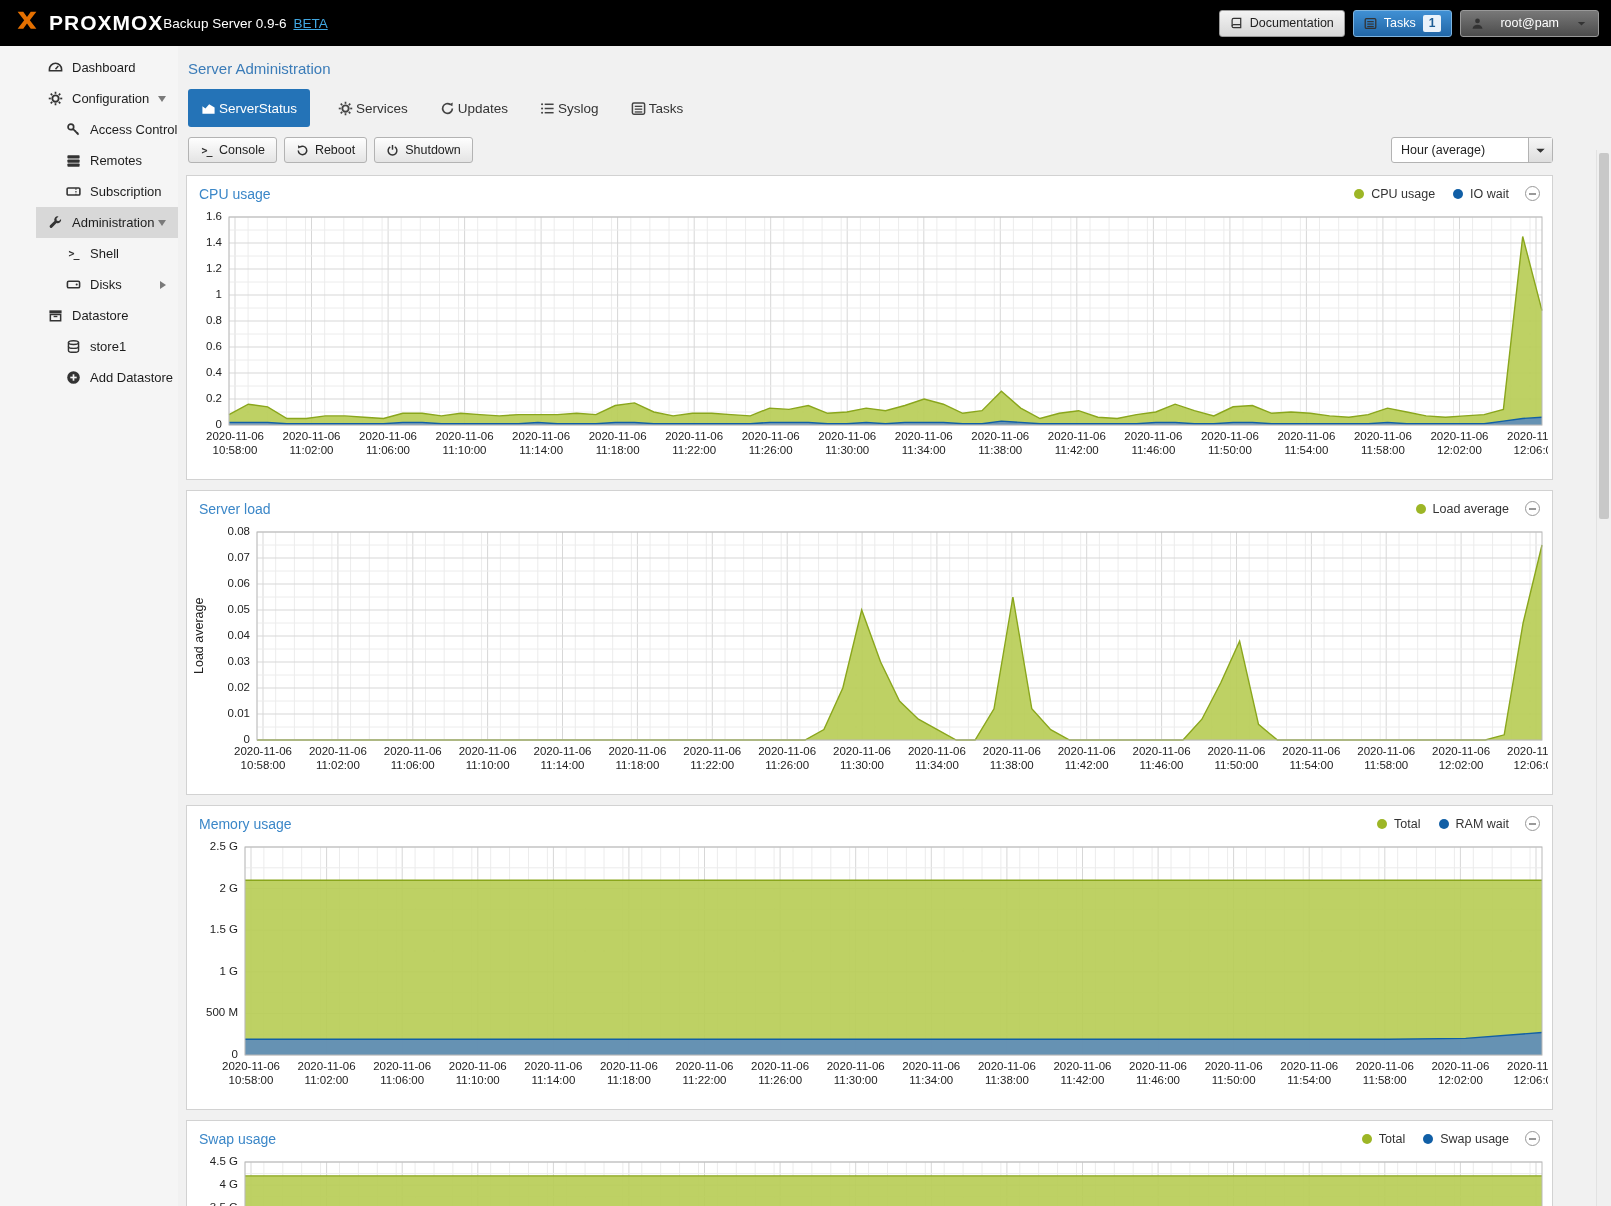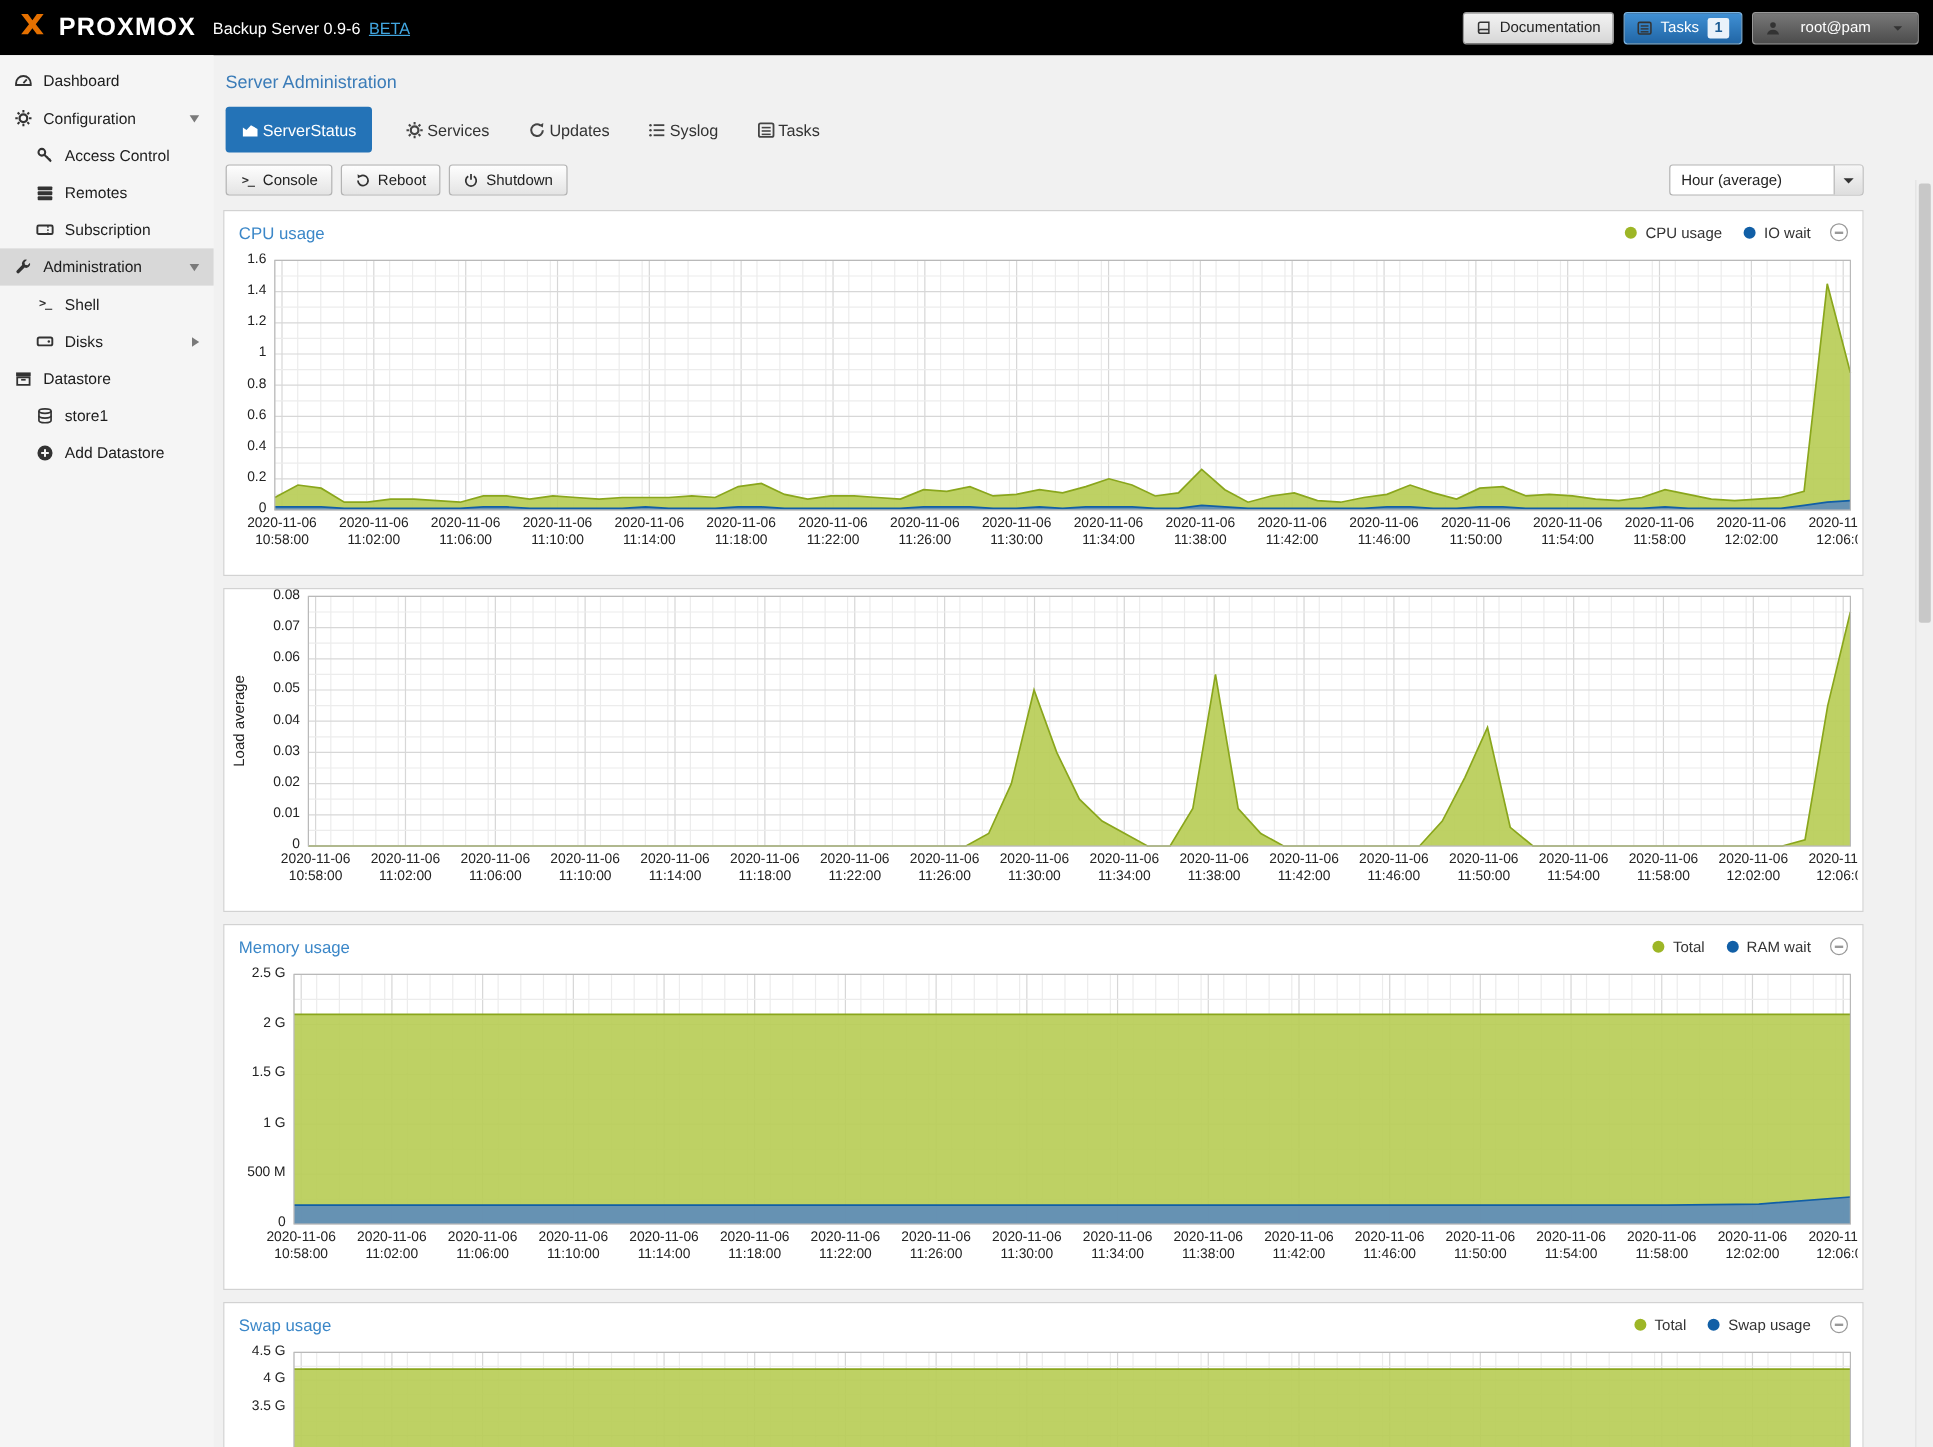--- a/index.html
+++ b/index.html
@@ -6,37 +6,37 @@
   html,body { margin:0; padding:0; }
   body {
     width:1611px; height:1206px; overflow:hidden; position:relative;
     background:#f1f1f1; font-family:"Liberation Sans", sans-serif;
     font-size:13px; color:#222;
   }
   
   .hdr { height:46px; background:#000; display:flex; align-items:center; padding:0 12px; }
   .logo-x { width:30px; height:30px; flex:none; }
   .brand { color:#fff; font-weight:bold; font-size:21px; letter-spacing:1px; margin-left:7px; }
-  .product { color:#fff; margin-left:14px; font-size:13.5px; }
+  .product { color:#fff; font-size:13.5px; }
   .beta { color:#41a6e0; margin-left:7px; font-size:13.5px; text-decoration:underline; cursor:pointer; }
   .hdr-right { margin-left:auto; display:flex; gap:8px; align-items:center; }
   .hbtn { height:27px; display:inline-flex; align-items:center; gap:7px; padding:0 10px;
           border-radius:3px; font-size:12.5px; cursor:pointer; border:1px solid #9a9a9a; }
   .hbtn .icn { width:13px; height:13px; }
   .hbtn.doc { background:linear-gradient(#f3f3f3,#d7d7d7); color:#222; }
   .hbtn.tasksb { background:linear-gradient(#4090d4,#2166a6); border-color:#7db4e0; color:#fff; }
   .badge { background:#eaf2fa; color:#1c5c94; border-radius:2px; padding:0 6px; font-weight:bold;
            font-size:12px; line-height:17px; }
   .hbtn.userb { background:linear-gradient(#787878,#4c4c4c); border-color:#999; color:#fff;gap:16px; }
   .caret { width:10px; height:10px; }
   
   .app { display:flex; height:1160px; }
   nav { width:178px; flex:none; background:#f5f5f5; padding-top:6px; }
   .nav-item { height:31px; display:flex; align-items:center; padding-left:12px; position:relative;
-              cursor:pointer; color:#1c1c1c; }
+              cursor:pointer; color:#1c1c1c;margin-left:36px; }
   .nav-item.lvl1 { padding-left:30px; }
   .nav-item.selected { background:#d8d8d8; }
   .icn { width:15px; height:15px; display:inline-flex; align-items:center; justify-content:center;
          color:#333; flex:none; }
   .nav-item .icn { margin-right:9px; }
   .icn svg { width:100%; height:100%; }
   .glyph { font-family:"DejaVu Sans Mono", monospace; font-weight:bold; font-size:10px; letter-spacing:-1px; }
   .tree-arrow-down { position:absolute; right:12px; width:0; height:0;
     border-left:4.5px solid transparent; border-right:4.5px solid transparent; border-top:6px solid #7a7a7a; }
   .tree-arrow-right { position:absolute; right:12px; width:0; height:0;
@@ -526,20 +526,30 @@
           </div><div class="x-label" style="left: 1223.47px; top: 218px; width: 90px;">
             <div>2020-11-06</div>
             <div>12:02:00</div>
           </div><div class="x-label" style="left: 1300px; top: 218px; width: 90px;">
             <div>2020-11-06</div>
             <div>12:06:00</div>
           </div></div>
     </div>
 
     <div class="panel">
+      <div class="panel-header">
+        <span class="panel-title">Server load</span>
+        <div class="legend">
+          <span class="legend-item">
+            <i class="dot" style="background: rgb(157, 182, 38);"></i>
+            <span>Load average</span>
+          </span>
+        </div>
+        <span class="tool-collapse"></span>
+      </div>
       <div class="chart-body"><svg width="1357" height="215">
             <line x1="66.0" y1="6.0" x2="66.0" y2="214.0" stroke="#ececec" stroke-width="1"></line>
             <line x1="84.7" y1="6.0" x2="84.7" y2="214.0" stroke="#ececec" stroke-width="1"></line>
             <line x1="103.4" y1="6.0" x2="103.4" y2="214.0" stroke="#ececec" stroke-width="1"></line>
             <line x1="122.2" y1="6.0" x2="122.2" y2="214.0" stroke="#ececec" stroke-width="1"></line>
             <line x1="140.9" y1="6.0" x2="140.9" y2="214.0" stroke="#ececec" stroke-width="1"></line>
             <line x1="159.6" y1="6.0" x2="159.6" y2="214.0" stroke="#ececec" stroke-width="1"></line>
             <line x1="178.3" y1="6.0" x2="178.3" y2="214.0" stroke="#ececec" stroke-width="1"></line>
             <line x1="197.0" y1="6.0" x2="197.0" y2="214.0" stroke="#ececec" stroke-width="1"></line>
             <line x1="215.8" y1="6.0" x2="215.8" y2="214.0" stroke="#ececec" stroke-width="1"></line>

